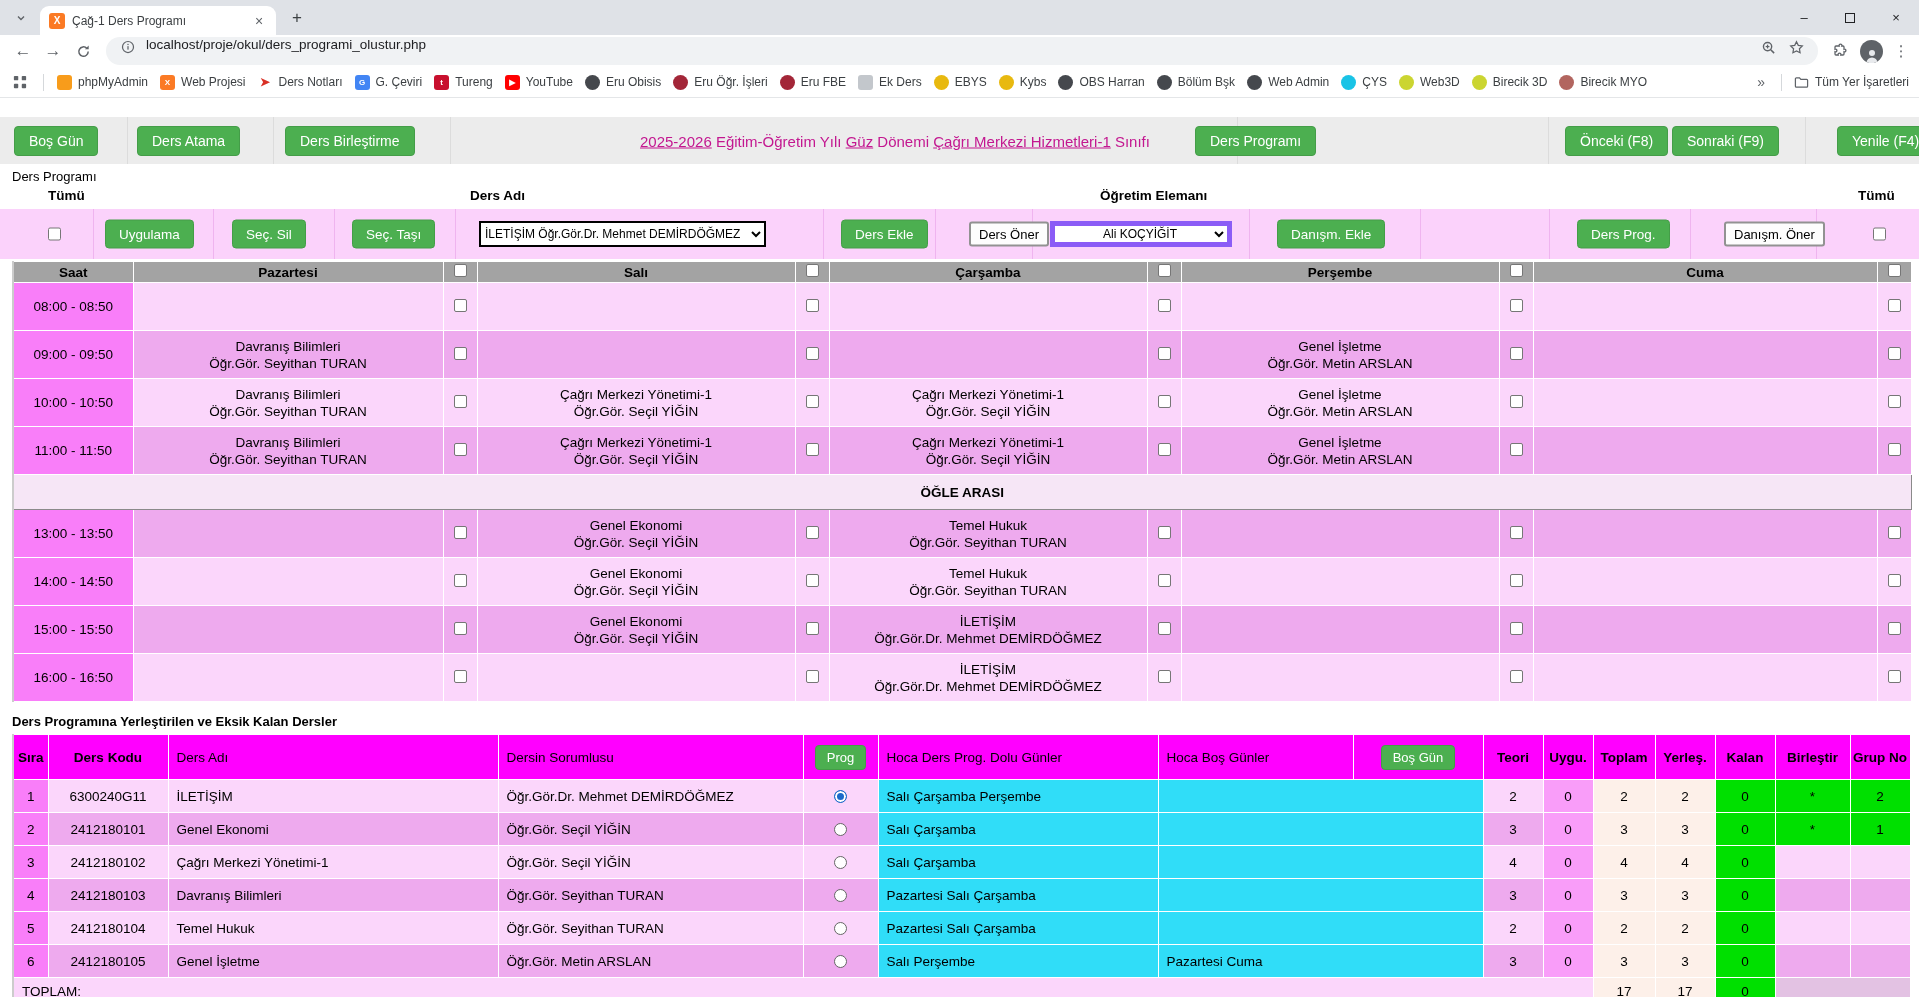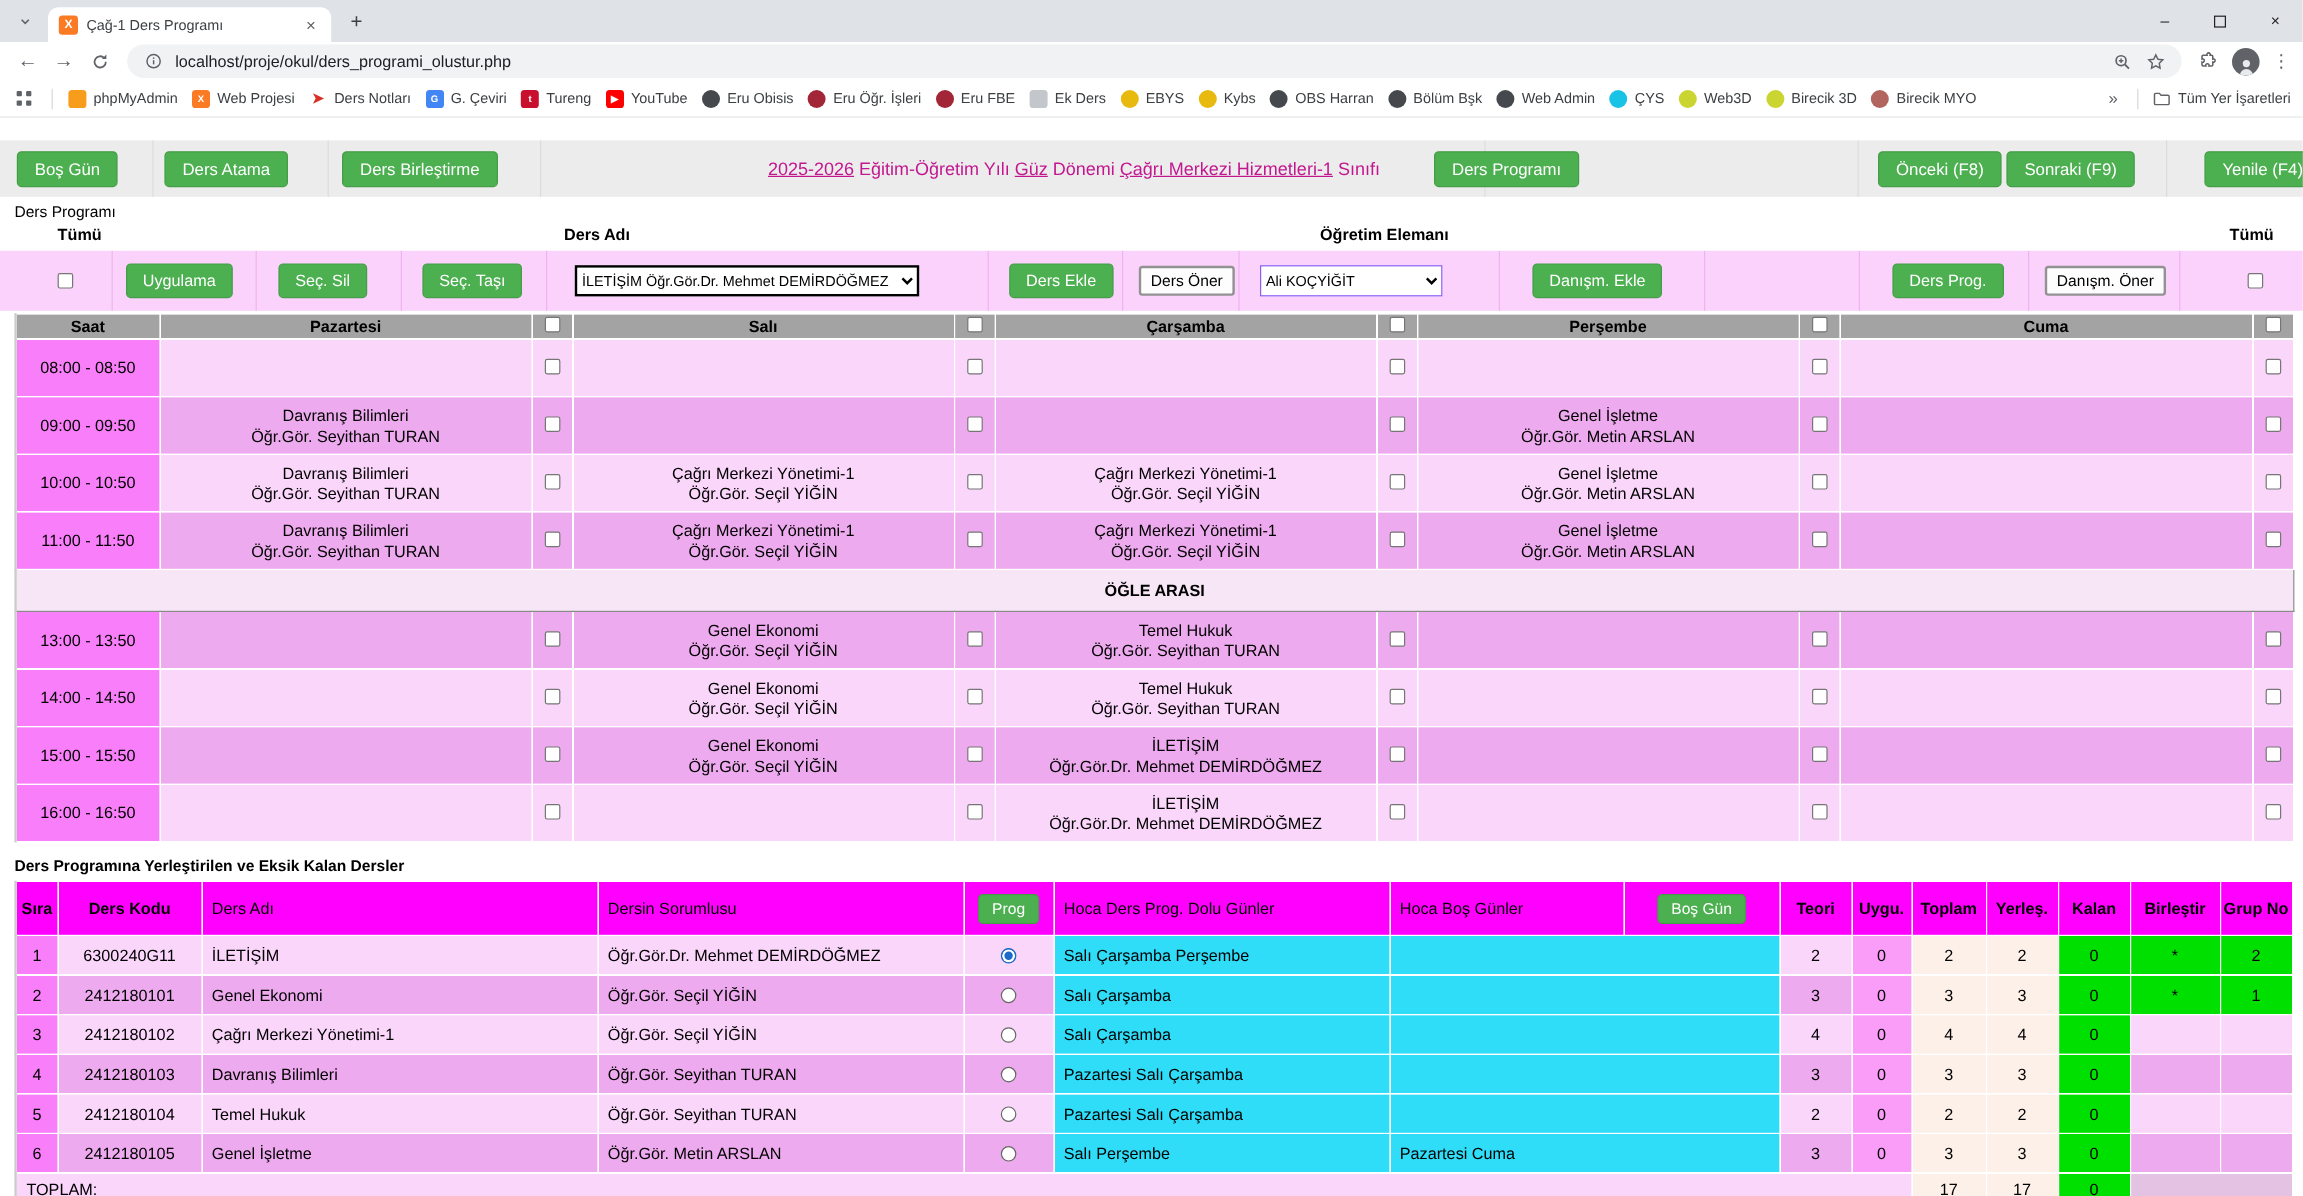--- a/index.html
+++ b/index.html
@@ -18,21 +18,21 @@
   .newtab { width:26px; height:26px; margin-left:8px; display:flex; align-items:center; justify-content:center;
             font-size:17px; color:#3c4043; }
   .win-controls { margin-left:auto; display:flex; height:35px; }
   .win-btn { width:46px; height:35px; display:flex; align-items:center; justify-content:center; font-size:13px; color:#202124; }
   .win-max-glyph { width:10px; height:10px; border:1px solid #202124; }
 
   .toolbar { height:32px; background:#fff; display:flex; align-items:center; padding:0 10px; gap:4px; }
   .nav-ico { width:26px; height:26px; display:flex; align-items:center; justify-content:center;
              font-size:17px; color:#5f6368; border-radius:50%; }
   .omnibox { flex:1; height:28px; background:#f0f2f4; border-radius:15px; margin:14px 6px;
-             display:flex; align-items:center; padding:0 12px; gap:8px; }
+             display:flex; align-items:flex-start; padding:0 12px; gap:8px; }
   .url-text { font-size:13.5px; color:#202124; flex:1; white-space:nowrap; overflow:hidden; }
   .omni-ico { display:flex; align-items:center; justify-content:center; width:20px; height:20px; }
   .chrome-right { display:flex; align-items:center; gap:10px; margin-left:2px; }
   .avatar { width:23px; height:23px; border-radius:50%; background:#5f6368; display:flex; align-items:flex-end; justify-content:center; overflow:hidden; }
   .kebab { font-size:15px; color:#5f6368; width:16px; text-align:center; }
 
   .bookmarks { height:31px; background:#fff; display:flex; align-items:center; padding:0 10px;
                border-bottom:1px solid #e4e6e8; gap:13px; font-size:12px; color:#3c4043; }
   .bm-divider { width:1px; height:17px; background:#d5d8db; flex:none; }
   .bm-item { display:flex; align-items:center; gap:6px; white-space:nowrap; cursor:pointer; }
@@ -59,25 +59,25 @@
   .labels-row { position:relative; height:23px; margin-top:1px; }
   .labels-row span { position:absolute; top:3px; font-size:13.5px; font-weight:bold; }
 
   
   .controls { position:relative; height:50px; background:#fbd2fb; margin-top:1px; }
   .controls > * { position:absolute; top:50%; transform:translateY(-50%); }
   .col-sep { position:absolute; top:0 !important; transform:none !important; width:1px; height:50px; background:#efb4ef; }
   .cgbtn { background:#4caf50; color:#fff; border:1px solid #449d48; border-radius:4px;
            font-size:13.5px; padding:6px 13px; font-family:inherit; cursor:pointer; white-space:nowrap; }
   .wbtn { background:#fdfdfd; border:2px solid #929292; border-radius:3px; font-size:13px;
-          padding:3px 8px; font-family:inherit; cursor:pointer; white-space:nowrap; }
+          padding:3px 8px; font-family:inherit; cursor:pointer; white-space:nowrap;margin-left:20px; }
   .cb { width:13px; height:13px; background:#fff; border:1px solid #767676; border-radius:2px; display:inline-block; }
   select { font-family:inherit; font-size:12px; background:#fff; }
   .course-select { width:287px; height:26px; border:2px solid #000; }
-  .instructor-select { width:152px; height:26px; border:1px solid #8b5cf6; }
+  .instructor-select { width:182px; height:26px; border:5px solid #8b5cf6;padding-left:44px; }
 
   
   table { border-collapse:collapse; table-layout:fixed; }
   #schedule-table { width:1898px; margin:2px 0 0 12px; font-size:13.5px; border-left:2px solid #cccccc; }
   #schedule-table th, #schedule-table td { border:1px solid #fff; overflow:hidden; }
   #schedule-table thead th { background:#a3a3a3; height:21px; font-weight:bold; font-size:13.5px; }
   #schedule-table td.time { background:#f97ef9; text-align:center; height:48px; }
   #schedule-table td.day { text-align:center; white-space:pre-line; line-height:17px; }
   #schedule-table td.cbcell { text-align:center; }
   tr.light td.day, tr.light td.cbcell { background:#fbd6fb; }

